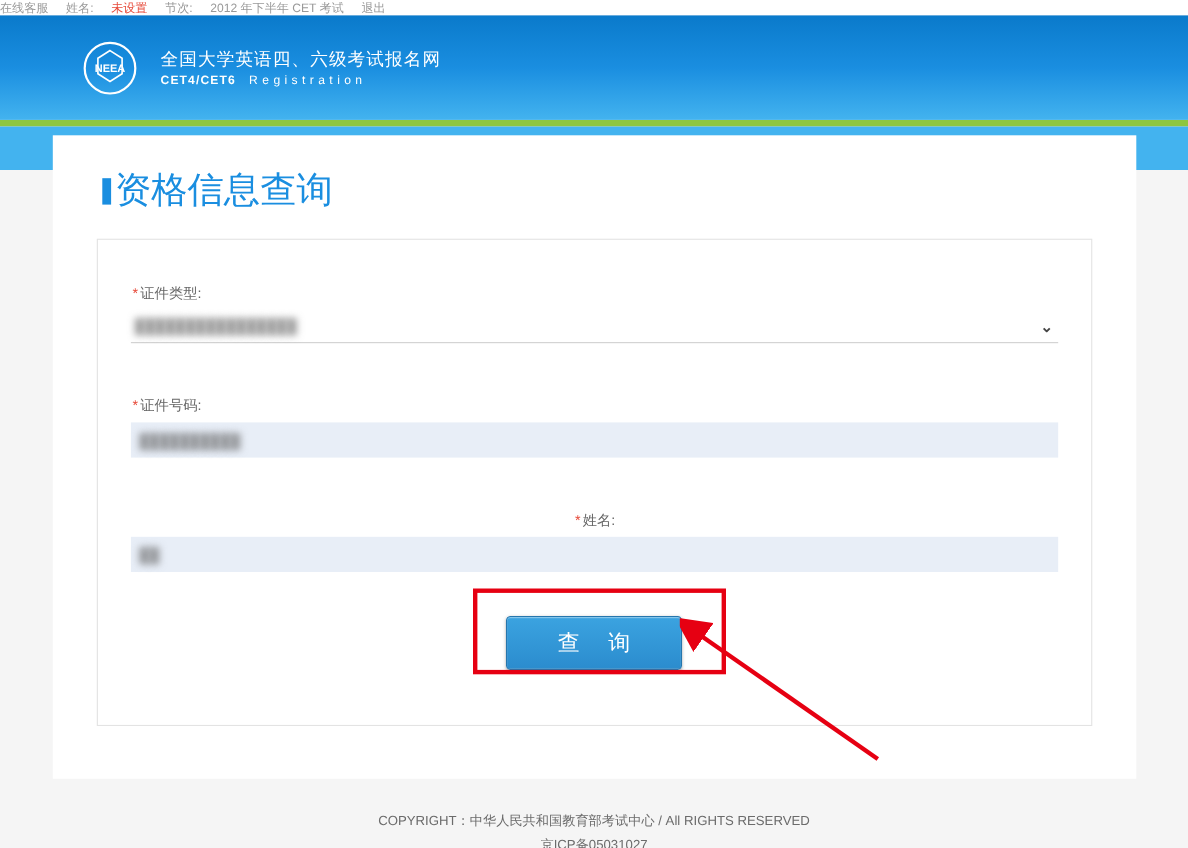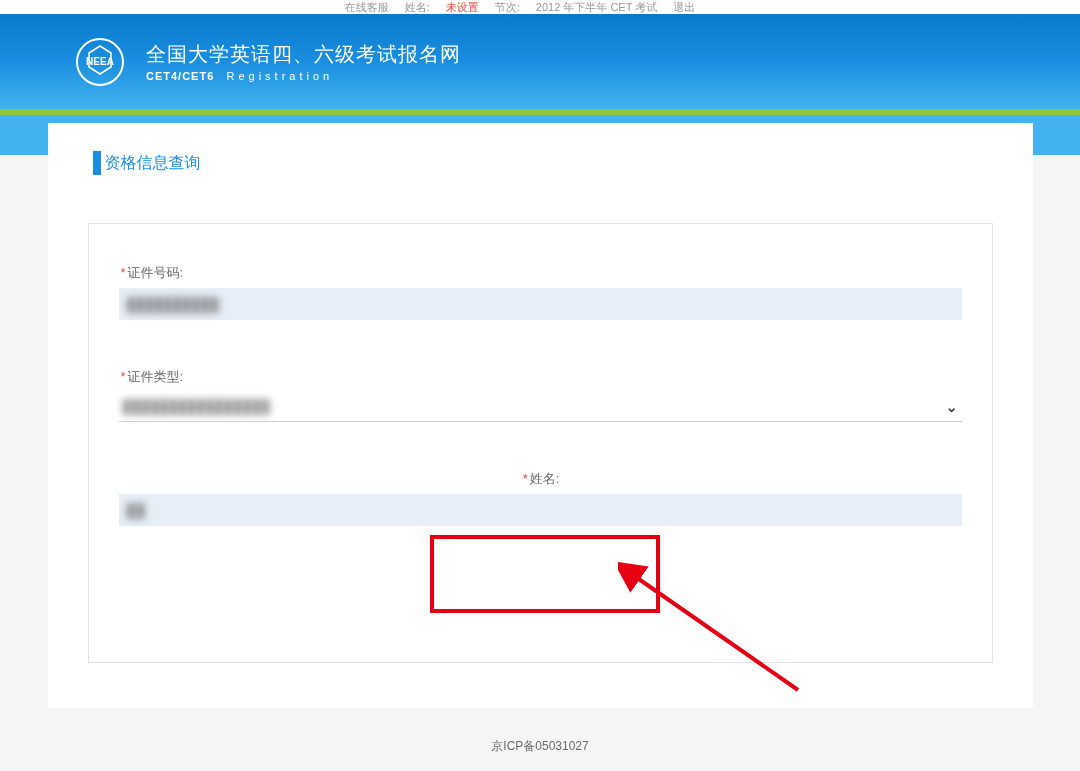--- a/index.html
+++ b/index.html
@@ -12,21 +12,21 @@
       position: relative;
     }
     .topbar {
       background: #fff;
       height: 14px;
       width: 100%;
       position: relative;
       font-size: 11px;
       color: #999;
       display: flex;
-      justify-content: center;
+      justify-content: flex-start;
       align-items: flex-start;
       padding-right: 40px;
       gap: 16px;
     }
     .topbar span { white-space: nowrap; }
     .topbar .red { color: #e74c3c; }
     .banner {
       background: linear-gradient(to bottom, #0a7acb 0%, #1a8ee0 50%, #43b3ef 100%);
       height: 95px;
       width: 100%;
@@ -40,42 +40,42 @@
       align-items: center;
       gap: 21px;
     }
     .logo-circle {
       width: 50px;
       height: 50px;
       position: relative;
     }
     .logo-circle svg { width: 100%; height: 100%; }
     .titles { color: #fff; }
-    .titles .cn { font-size: 20px; font-weight: 400; letter-spacing: 1px; }
+    .titles .cn { font-size: 16px; font-weight: 400; letter-spacing: 1px; }
     .titles .en { font-size: 11px; letter-spacing: 1px; margin-top: 2px; }
     .green-bar { height: 6px; background: #8dc63f; width: 100%; }
     .content-area {
       background: linear-gradient(to bottom, #43b3ef 0%, #43b3ef 40px, transparent 40px);
       padding-top: 8px;
     }
     .card {
       background: #fff;
       width: 985px;
       margin: 0 auto;
       padding: 28px 40px 0 40px;
       min-height: 585px;
     }
     .page-title {
       color: #1a8ee0;
-      font-size: 16px;
+      font-size: 33px;
       font-weight: 400;
       display: flex;
       align-items: center;
       margin-left: 5px;
-      margin-bottom: 48px;
+      margin-bottom: 21px;
     }
     .page-title::before {
       content: "";
       display: inline-block;
       width: 8px;
       height: 24px;
       background: #1a8ee0;
       margin-right: 4px;
     }
     .inner-box {
@@ -201,57 +201,61 @@
 <div class="green-bar"></div>
 
 <div class="content-area">
   <div class="card">
     <h2 class="page-title">资格信息查询</h2>
 
     <div class="inner-box">
 
       <div class="field-group">
         <div class="field-label">
-          <span class="req">*</span><span>证件号码:</span>
-        </div>
-        <div class="field-control">
-          <div class="input-control">
-            <span class="blur-text">██████████</span>
-          </div>
-        </div>
-      </div>
-
-      <div class="field-group">
-        <div class="field-label">
           <span class="req">*</span><span>证件类型:</span>
         </div>
         <div class="field-control">
           <div class="select-control">
             <span class="blur-text">████████████████</span>
             <span class="chevron">⌄</span>
           </div>
         </div>
       </div>
 
+      <div class="field-group">
+        <div class="field-label">
+          <span class="req">*</span><span>证件号码:</span>
+        </div>
+        <div class="field-control">
+          <div class="input-control">
+            <span class="blur-text">██████████</span>
+          </div>
+        </div>
+      </div>
+
       <div class="field-group" style="margin-bottom:38px;text-align:center;">
         <div class="field-label">
           <span class="req">*</span><span>姓名:</span>
         </div>
         <div class="field-control">
           <div class="input-control">
             <span class="blur-text">██</span>
           </div>
         </div>
       </div>
 
+      <div class="query-btn-area">
+        <button class="query-btn">查询</button>
+      </div>
 
     </div>
   </div>
 
   <div class="footer">
+    <div>COPYRIGHT：中华人民共和国教育部考试中心 / All RIGHTS RESERVED</div>
     <div>京ICP备05031027</div>
   </div>
 </div>
 
 <div class="highlight-box" style="left:430px; top:535px; width:230px; height:78px;"></div>
 
 <svg class="arrow-svg" style="left:618px; top:560px; width:200px; height:140px;">
   <defs>
     <marker id="arrowhead" markerWidth="8" markerHeight="8" refX="2" refY="4" orient="auto">
       <polygon points="0 0, 8 4, 0 8" fill="#e60012"></polygon>

